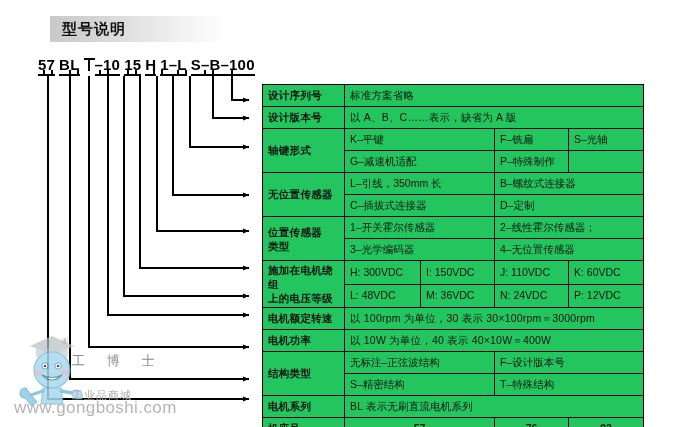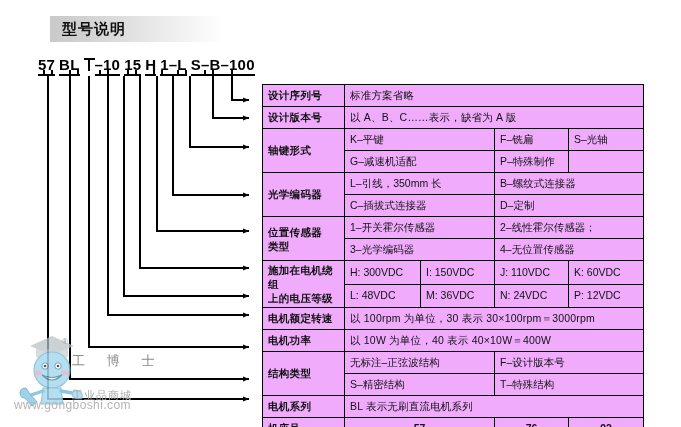--- a/index.html
+++ b/index.html
@@ -53,21 +53,21 @@
     table-layout:fixed;
   }
   .spec-table td{
     border:1.4px solid #000;
     font-size:10.5px;
     padding:2px 5px;
     height:17px;
     line-height:13px;
     color:#111;
     vertical-align:middle;
-    background:#f0abfc;
+    background:#22c55e;
   }
   .spec-table td.label{
     width:82px;
     font-weight:600;
     letter-spacing:.3px;
   }
   .spec-table td.label2{
     line-height:14px;
   }
   .spec-table td.ctr{text-align:center;font-weight:600;}
@@ -79,21 +79,21 @@
     position:absolute;left:72px;top:352px;
     font-size:13px;color:#8a8a8a;letter-spacing:7px;
     font-family:Liberation Mono, monospace;
   }
   .wm-text2{
     position:absolute;left:72px;top:388px;
     font-size:11px;color:#a8a8a8;letter-spacing:1px;font-family:Liberation Mono, monospace;
   }
   .wm-text3{
     position:absolute;left:14px;top:398px;
-    font-size:12px;color:#b4b4b4;letter-spacing:.4px;
+    font-size:17px;color:#b4b4b4;letter-spacing:.4px;
   }
   .wm-reg{
     position:absolute;left:62px;top:337px;
     font-size:8px;color:#9a9a9a;
   }
   .mascot{position:absolute;left:12px;top:330px;width:80px;height:78px;opacity:.85;}
 </style>
 </head>
 <body>
 
@@ -174,21 +174,21 @@
         <td>F–铣扁</td>
         <td>S–光轴</td>
       </tr>
       <tr>
         <td colspan="2">G–减速机适配</td>
         <td>P–特殊制作</td>
         <td></td>
       </tr>
 
       <tr>
-        <td class="label" rowspan="2">光学编码器</td>
+        <td class="label" rowspan="2">无位置传感器</td>
         <td colspan="2">L–引线，350mm 长</td>
         <td colspan="2">B–螺纹式连接器</td>
       </tr>
       <tr>
         <td colspan="2">C–插拔式连接器</td>
         <td colspan="2">D–定制</td>
       </tr>
 
       <tr>
         <td class="label label2" rowspan="2">

